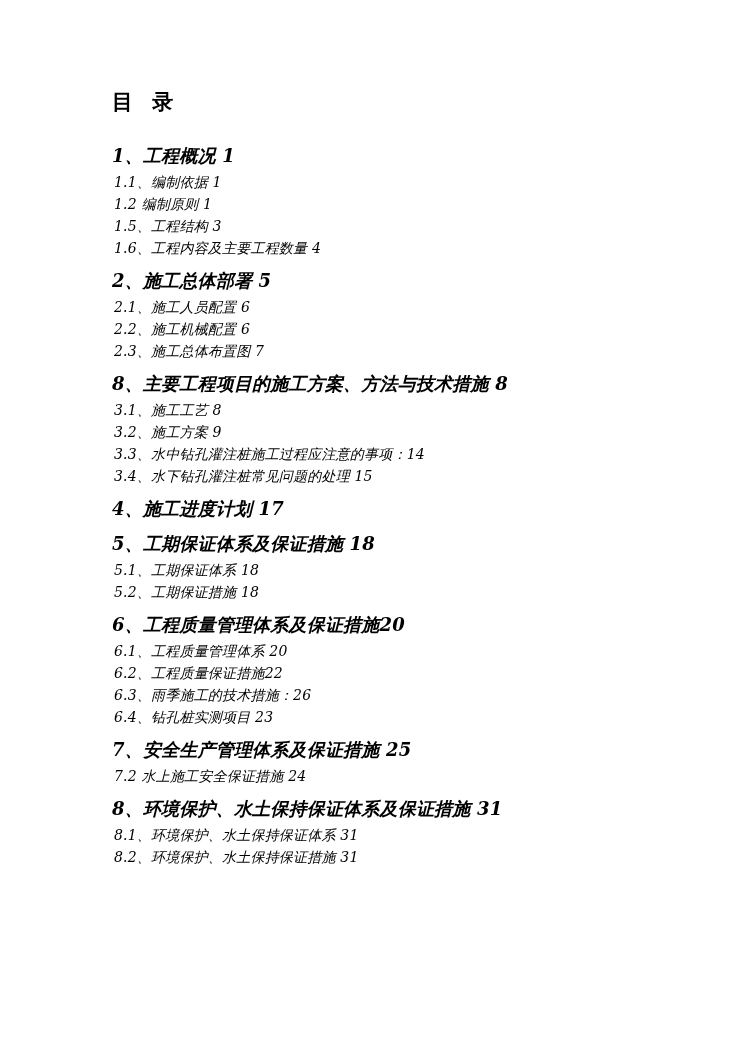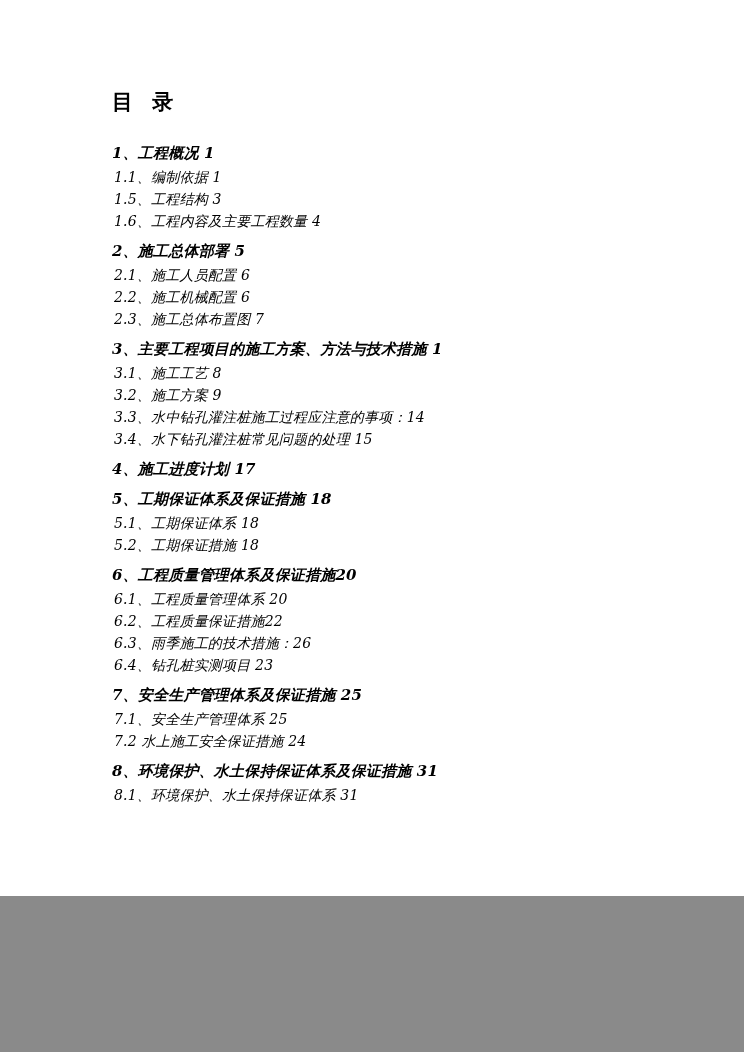--- a/index.html
+++ b/index.html
@@ -5,21 +5,21 @@
   html, body {
     margin: 0;
     padding: 0;
     background: #8a8a8a;
   }
   body {
     font-family: "Liberation Serif", "DejaVu Serif", serif;
   }
   .page {
     width: 744px;
-    height: 896px;
+    height: 1052px;
     background: #ffffff;
     position: relative;
     margin: 0 auto;
     overflow: hidden;
     box-sizing: border-box;
   }
   .content {
     position: absolute;
     left: 112px;
     top: 88px;
@@ -37,21 +37,21 @@
     margin: 0;
     padding: 0;
     list-style: none;
   }
   .toc-entry {
     color: #000;
     white-space: nowrap;
   }
   .lvl1 {
     font-family: "DejaVu Serif", "Liberation Serif", serif;
-    font-size: 15px;
+    font-size: 18px;
     font-weight: bold;
     font-style: italic;
     margin-top: 11px;
     margin-bottom: 6px;
     letter-spacing: 0.2px;
   }
   .lvl2 {
     font-family: "DejaVu Serif", "Liberation Serif", serif;
     font-size: 14px;
     font-style: italic;
@@ -66,40 +66,41 @@
 </style>
 </head>
 <body>
 
 <div class="page">
   <div class="content">
     <h1 class="doc-title">目 录</h1>
     <ul class="toc" id="toc-list">
         <li class="toc-entry lvl1 first-lvl1">1、工程概况 1</li>
         <li class="toc-entry lvl2">1.1、编制依据 1</li>
+        <li class="toc-entry lvl2">1.2 编制原则 1</li>
         <li class="toc-entry lvl2">1.5、工程结构 3</li>
         <li class="toc-entry lvl2">1.6、工程内容及主要工程数量 4</li>
         <li class="toc-entry lvl1">2、施工总体部署 5</li>
         <li class="toc-entry lvl2">2.1、施工人员配置 6</li>
         <li class="toc-entry lvl2">2.2、施工机械配置 6</li>
         <li class="toc-entry lvl2">2.3、施工总体布置图 7</li>
-        <li class="toc-entry lvl1">3、主要工程项目的施工方案、方法与技术措施 1</li>
+        <li class="toc-entry lvl1">8、主要工程项目的施工方案、方法与技术措施 8</li>
         <li class="toc-entry lvl2">3.1、施工工艺 8</li>
         <li class="toc-entry lvl2">3.2、施工方案 9</li>
         <li class="toc-entry lvl2">3.3、水中钻孔灌注桩施工过程应注意的事项：14</li>
         <li class="toc-entry lvl2">3.4、水下钻孔灌注桩常见问题的处理 15</li>
         <li class="toc-entry lvl1">4、施工进度计划 17</li>
         <li class="toc-entry lvl1">5、工期保证体系及保证措施 18</li>
         <li class="toc-entry lvl2">5.1、工期保证体系 18</li>
         <li class="toc-entry lvl2">5.2、工期保证措施 18</li>
         <li class="toc-entry lvl1">6、工程质量管理体系及保证措施20</li>
         <li class="toc-entry lvl2">6.1、工程质量管理体系 20</li>
         <li class="toc-entry lvl2">6.2、工程质量保证措施22</li>
         <li class="toc-entry lvl2">6.3、雨季施工的技术措施：26</li>
         <li class="toc-entry lvl2">6.4、钻孔桩实测项目 23</li>
         <li class="toc-entry lvl1">7、安全生产管理体系及保证措施 25</li>
-        <li class="toc-entry lvl2">7.1、安全生产管理体系 25</li>
         <li class="toc-entry lvl2">7.2 水上施工安全保证措施 24</li>
         <li class="toc-entry lvl1">8、环境保护、水土保持保证体系及保证措施 31</li>
         <li class="toc-entry lvl2">8.1、环境保护、水土保持保证体系 31</li>
+        <li class="toc-entry lvl2">8.2、环境保护、水土保持保证措施 31</li>
       </ul>
   </div>
 </div>
 
 </body></html>

